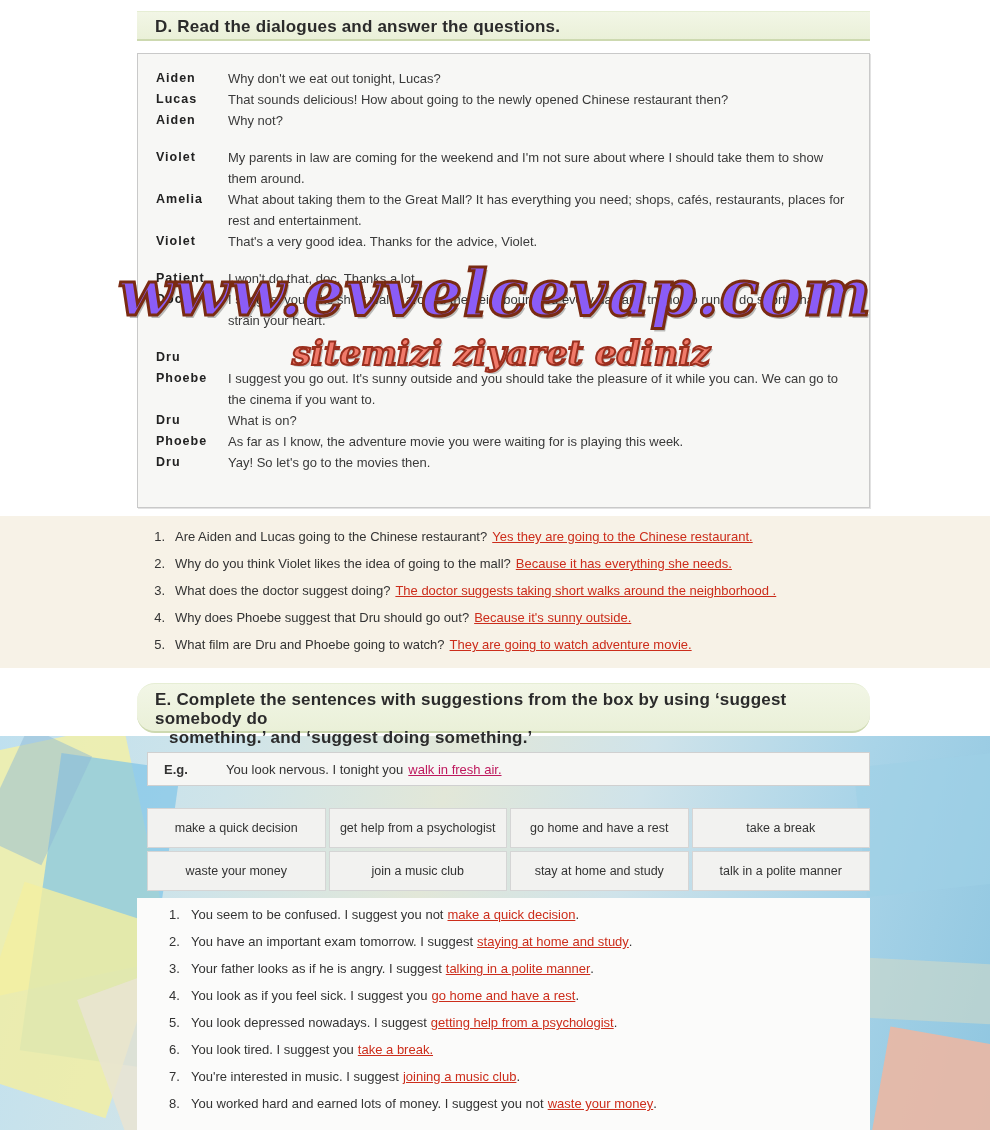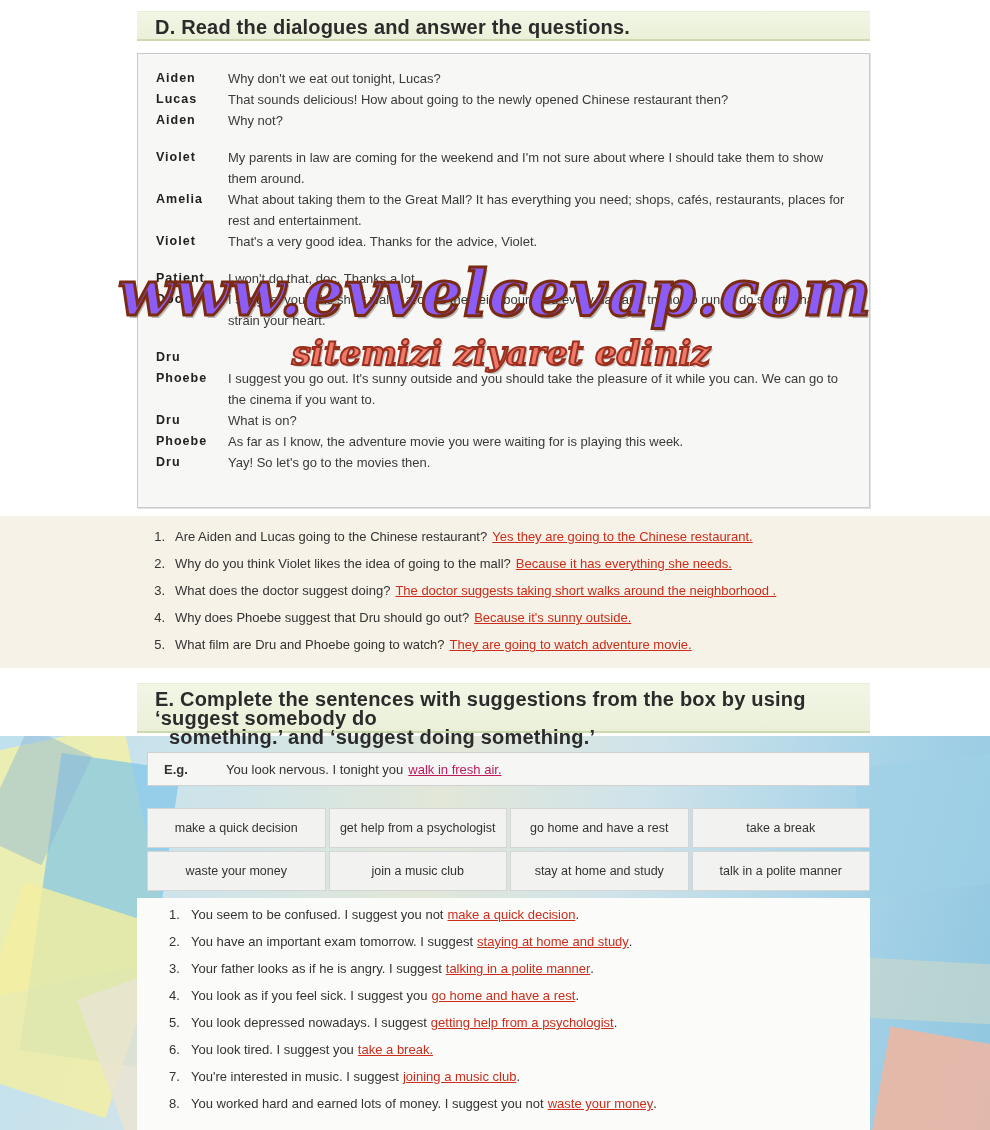--- a/index.html
+++ b/index.html
@@ -62,32 +62,33 @@
   .sh8 { left: 0px; top: 736px; width: 70px; height: 120px; background: #8fb9d6; transform: rotate(25deg); opacity:.5;}
 
   
   .sec-head {
     position: absolute;
     box-sizing: border-box;
     background: linear-gradient(to bottom, #f2f6e6, #eaf0d8);
     border-bottom: 2px solid #cdd9b0;
     border-top: 1px solid #e6eed4;
     padding: 6px 0 6px 18px;
-    font-size: 20px;
+    font-size: 17px;
     font-weight: bold;
     color: #2b2b2b;
     letter-spacing: .2px;
   }
   #sec-d-head {
     left: 137px; top: 11px; width: 733px; height: 30px;
     line-height: 18px;
   }
   #sec-e-head {
     left: 137px; top: 683px; width: 733px; height: 50px;
     line-height: 19px;
+    border-radius: 18px;
   }
   #sec-e-head .line2 { display: block; padding-left: 14px; }
 
   
   .dialogue-box {
     position: absolute;
     left: 137px; top: 53px;
     width: 733px; height: 455px;
     box-sizing: border-box;
     background: #f7f7f5;

